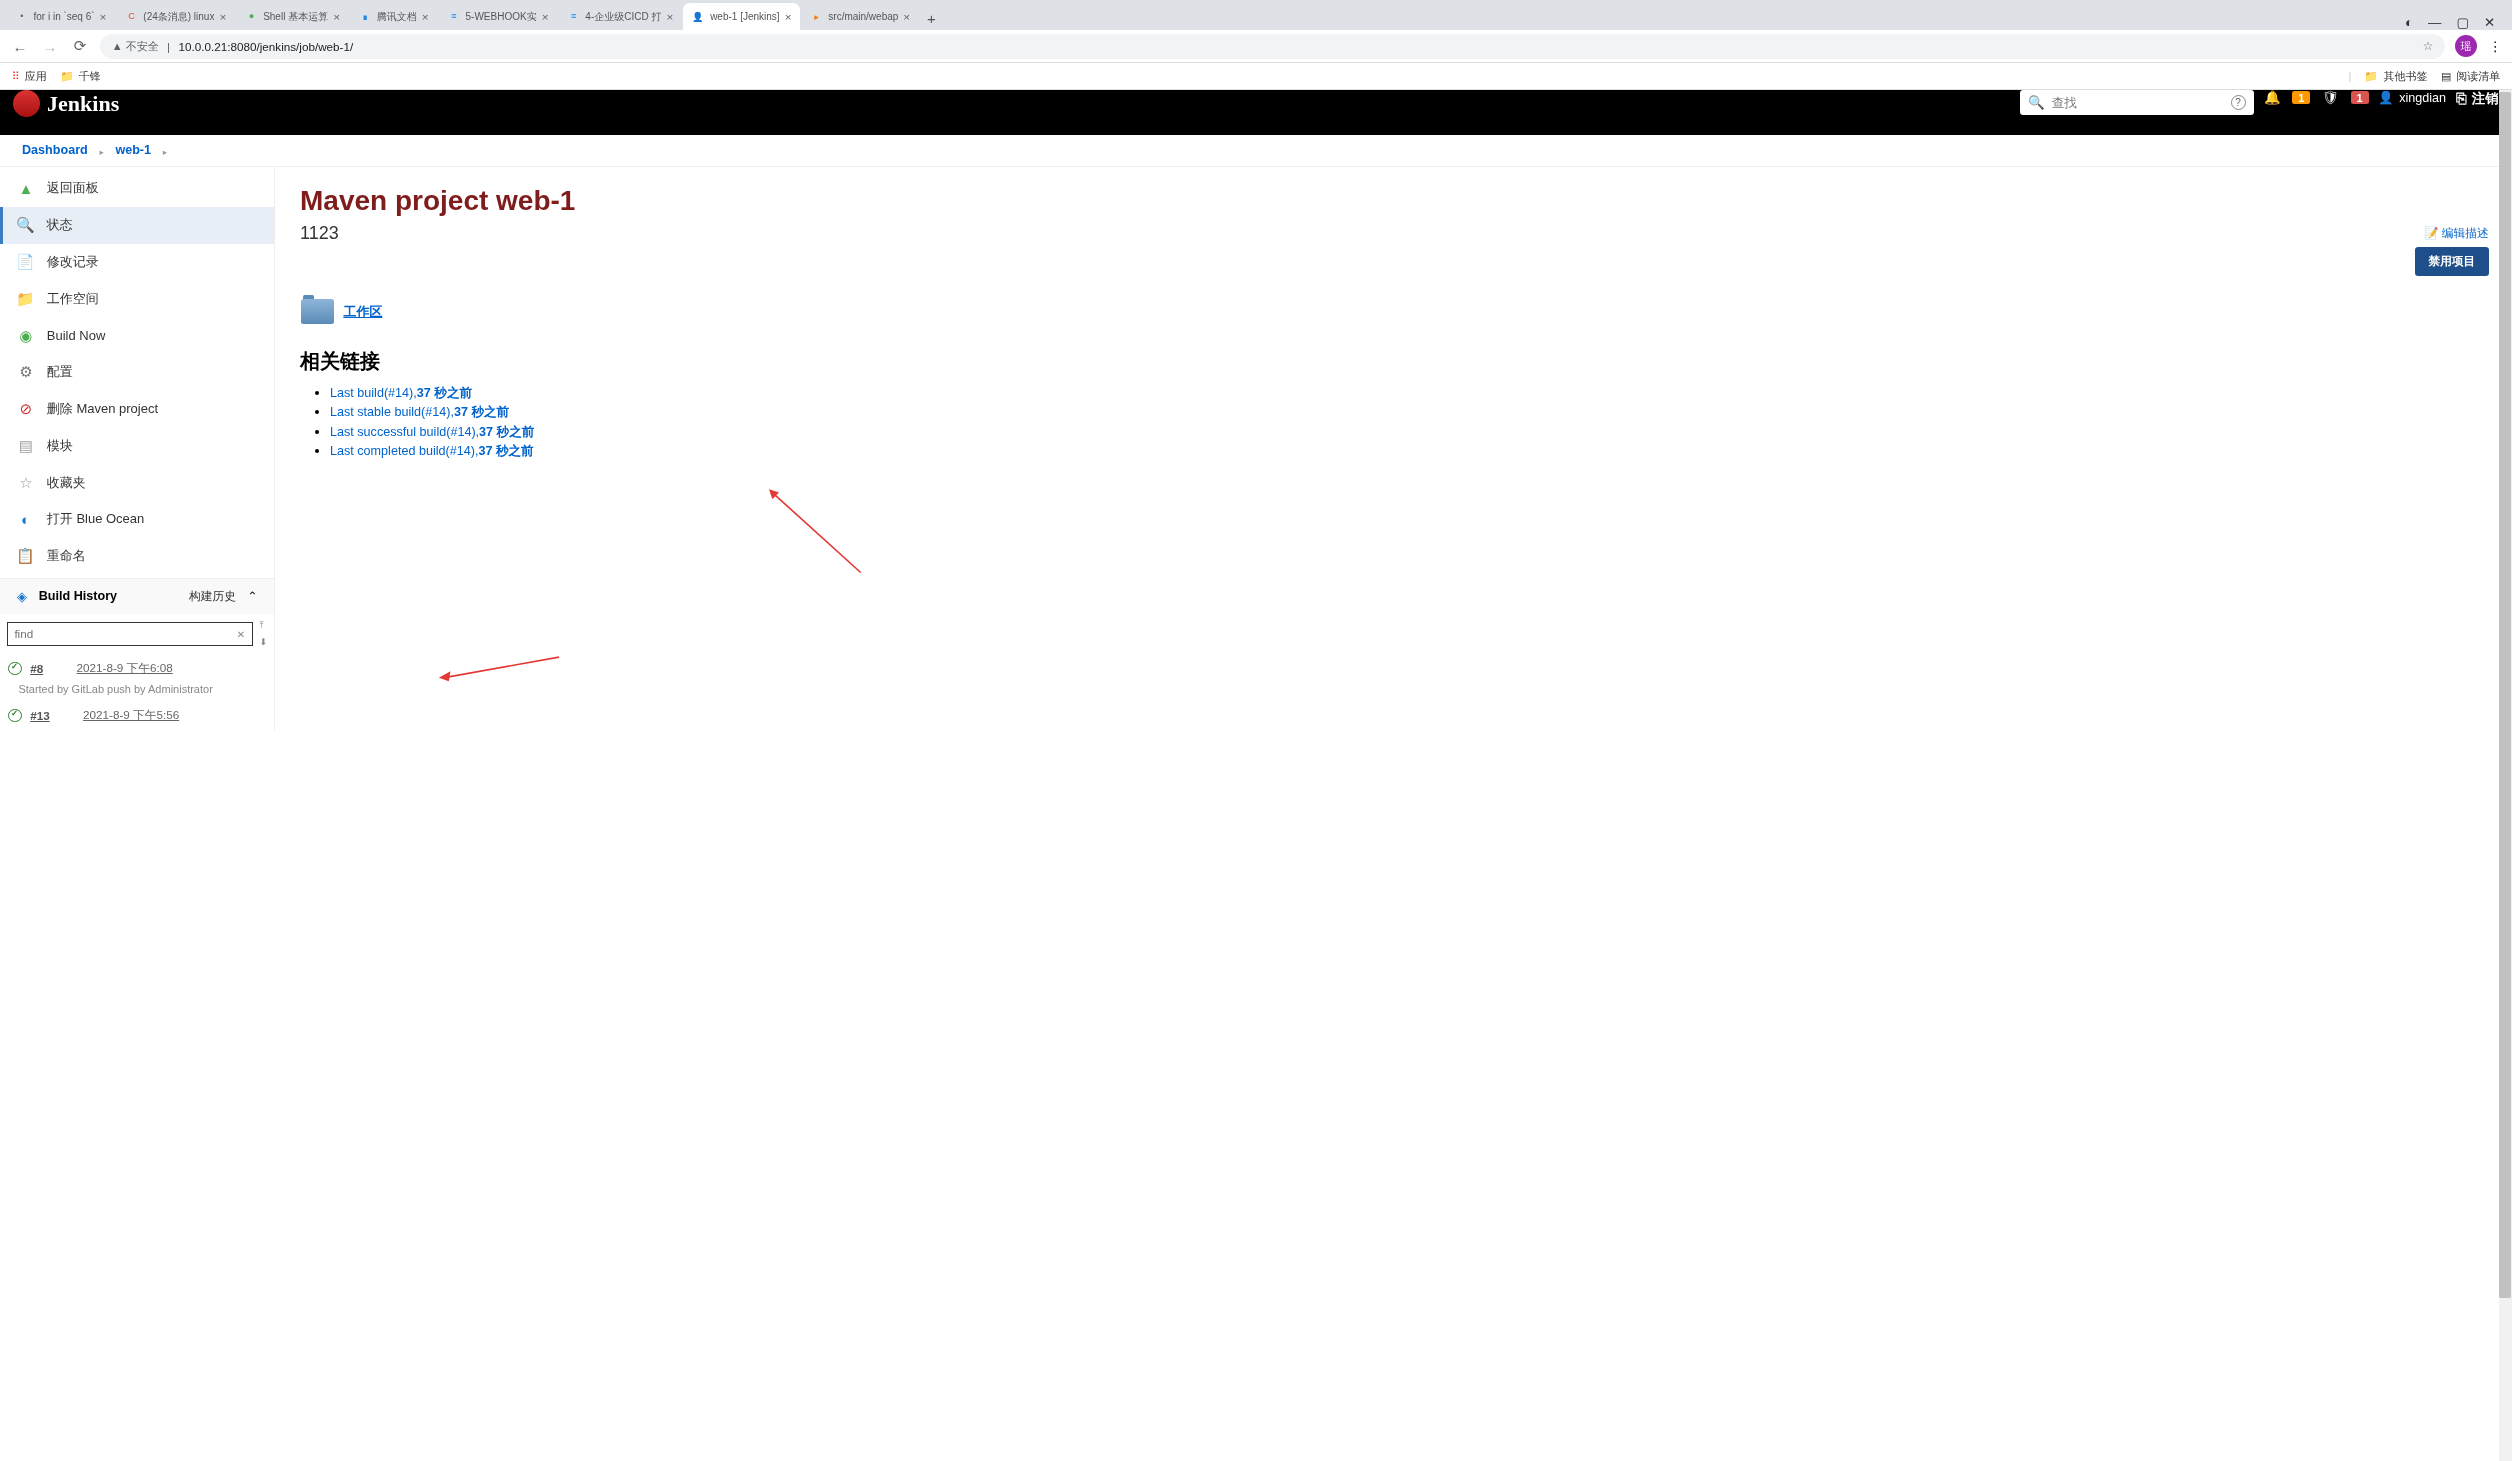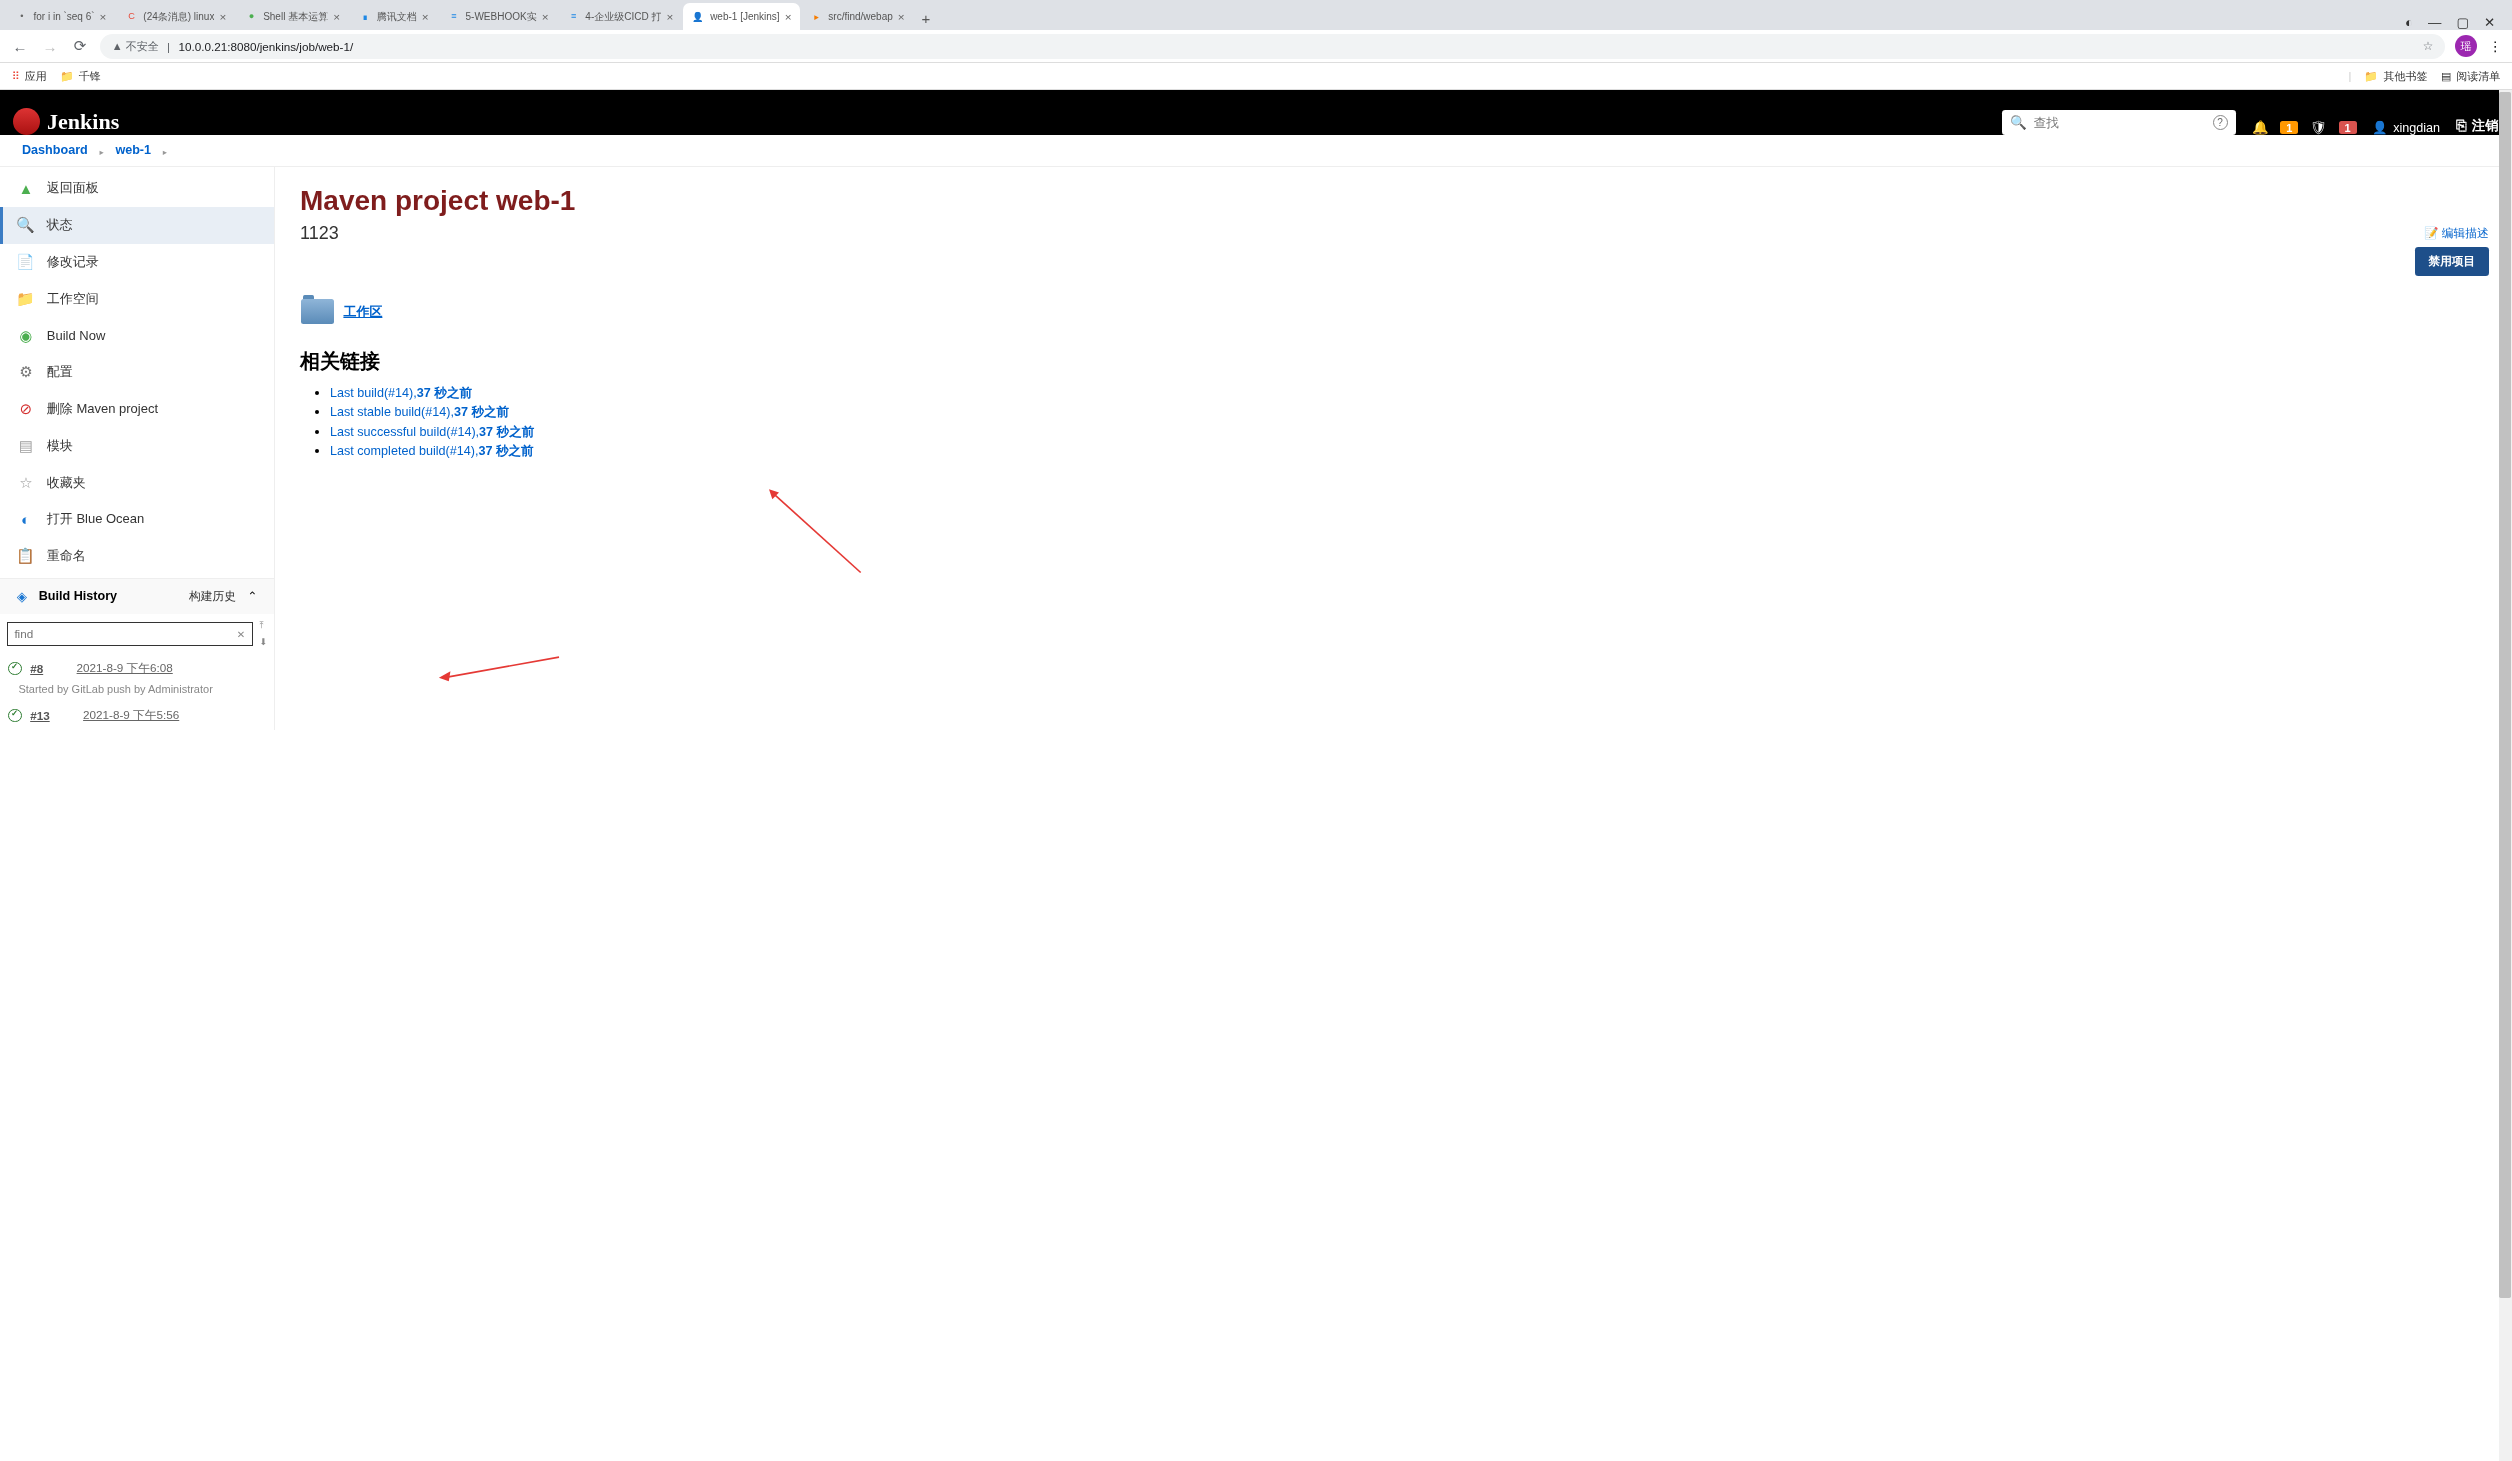--- a/index.html
+++ b/index.html
@@ -22,21 +22,21 @@
     .url-warn { display: flex; align-items: center; gap: 3.3px; font-size: 11px; }
     .url-text { color: #202124; }
     .addr-right { display: flex; align-items: center; gap: 11.7px; }
     .profile-badge { width: 22px; height: 22px; border-radius: 50%; background: #9c27b0; color: #fff; display: flex; align-items: center; justify-content: center; font-size: 11px; }
     
     .bookmarks-bar { display: flex; align-items: center; background: #fff; height: 27px; padding: 0 11.7px; gap: 13.4px; border-bottom: 0.8px solid #ddd; font-size: 11px; color: #333; }
     .bm-item { display: flex; align-items: center; gap: 5px; }
     .bm-divider { margin-left: auto; color: #ccc; }
     
     
-    .jenkins-header { background: #000; color: #fff; display: flex; align-items: flex-end; height: 45px; padding: 0 13.4px; gap: 16px; position: relative; }
+    .jenkins-header { background: #000; color: #fff; display: flex; align-items: flex-start; height: 45px; padding: 0 13.4px; gap: 10px; position: relative; }
     .jenkins-logo { display: flex; align-items: center; gap: 6.7px; }
     .jenkins-logo-img { width: 27px; height: 27px; background: linear-gradient(#d33,#a11); border-radius: 50%; position: relative; }
     .jenkins-logo-text { font-size: 22px; font-weight: bold; font-family: Georgia, serif; }
     .search-box { margin-left: auto; display: flex; align-items: center; background: #fff; border-radius: 3.3px; padding: 5px 8.4px; width: 234px; color: #666; gap: 6.7px; }
     .search-box input { border: none; outline: none; font-size: 12.6px; flex: 1; background: transparent; }
     .header-icons { display: flex; align-items: center; gap: 11.7px; font-size: 13.4px; }
     .hdr-badge { background: #ff9800; color: #fff; padding: 0.8px 5.9px; border-radius: 2.5px; font-size: 11px; font-weight: bold; }
     .hdr-badge.red { background: #d9534f; }
     .user-section { display: flex; align-items: center; gap: 5px; font-size: 12.6px; }
     .logout { display: flex; align-items: center; gap: 5px; font-weight: bold; }
@@ -140,21 +140,21 @@
         <span class="tab-title">4-企业级CICD 打</span>
         <span class="tab-close">×</span>
       </div>
       <div class="tab active">
         <span class="tab-favicon" style="color:#666">👤</span>
         <span class="tab-title">web-1 [Jenkins]</span>
         <span class="tab-close">×</span>
       </div>
       <div class="tab">
         <span class="tab-favicon" style="color:#f57c00">▸</span>
-        <span class="tab-title">src/find/webap</span>
+        <span class="tab-title">src/main/webap</span>
         <span class="tab-close">×</span>
       </div>
     </div>
   <div class="tab-add">+</div>
   <div class="window-controls">
     <span>◐</span>
     <span>—</span>
     <span>▢</span>
     <span>✕</span>
   </div>

